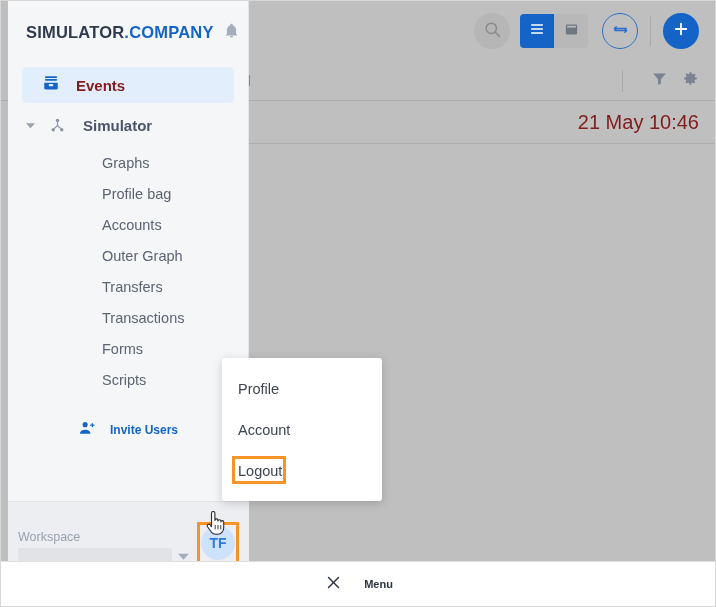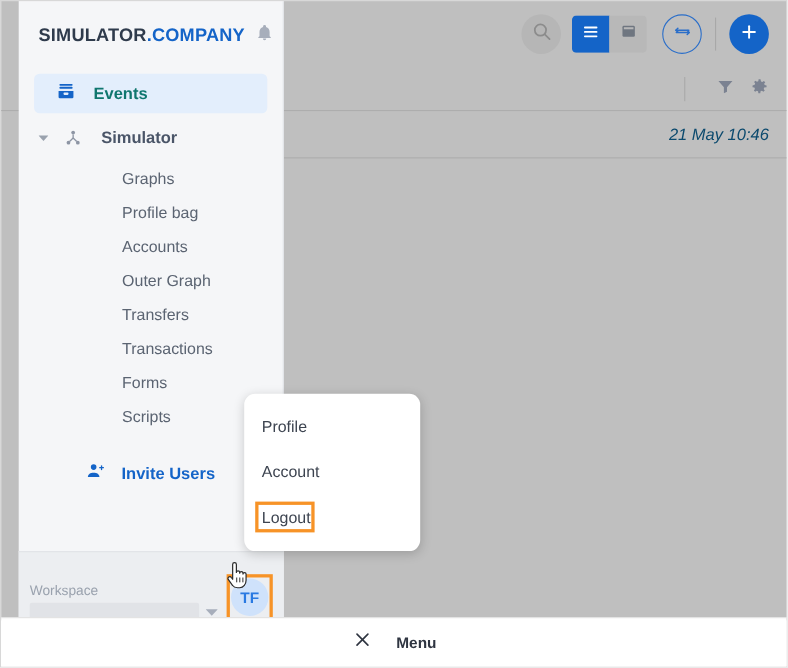--- a/index.html
+++ b/index.html
@@ -115,29 +115,28 @@
     right: 0;
     height: 42px;
     display: flex;
     align-items: center;
     justify-content: flex-end;
     padding-right: 18px;
     box-sizing: border-box;
     border-bottom: 1px solid #adadad;
   }
   .list-row-date {
-    color: #0c4a6e;
-    font-size: 15px;
-    font-style: italic;
+    color: #7f1d1d;
+    font-size: 20px;
   }
 
   
   .sidebar {
     position: absolute;
-    left: 16px; top: 0;
+    left: 7px; top: 0;
     width: 241px;
     height: 563px;
     background: #f5f6f8;
     box-sizing: border-box;
     border-right: 1px solid #e2e4e8;
   }
 
   .brand {
     display: flex;
     align-items: center;
@@ -160,21 +159,21 @@
     margin: 0 14px;
     height: 36px;
     border-radius: 5px;
     background: #e3eefc;
     display: flex;
     align-items: center;
     padding-left: 20px;
     box-sizing: border-box;
   }
   .nav-item-active .nav-label {
-    color: #0f766e;
+    color: #7f1d1d;
     font-weight: bold;
     font-size: 15px;
     margin-left: 16px;
   }
 
   .nav-group {
     display: flex;
     align-items: center;
     height: 44px;
     padding-left: 16px;
@@ -211,21 +210,21 @@
   .invite {
     display: flex;
     align-items: center;
     justify-content: center;
     height: 42px;
     margin-top: 14px;
   }
   .invite-label {
     color: #1464c8;
     font-weight: bold;
-    font-size: 15px;
+    font-size: 12px;
     margin-left: 14px;
   }
 
   .ws-bar {
     position: absolute;
     left: 0; bottom: 0;
     width: 241px;
     height: 63px;
     background: #eceef1;
     border-top: 1px solid #e1e3e7;
@@ -288,21 +287,21 @@
     width: 22px; height: 26px;
   }
 
   
   .dropdown {
     position: absolute;
     left: 221px; top: 357px;
     width: 160px;
     height: 143px;
     background: #ffffff;
-    border-radius: 10px;
+    border-radius: 3px;
     box-shadow: 0 2px 10px rgba(0,0,0,0.18);
   }
   .dd-item {
     height: 41px;
     display: flex;
     align-items: center;
     padding-left: 16px;
     box-sizing: border-box;
     color: #3d4450;
     font-size: 14.5px;
@@ -322,21 +321,21 @@
     height: 44px;
     background: #ffffff;
     display: flex;
     align-items: center;
     justify-content: center;
     border-top: 1px solid #e0e0e0;
   }
   .menu-bar-label {
     color: #2f3541;
     font-weight: bold;
-    font-size: 14px;
+    font-size: 11px;
     margin-left: 22px;
   }
 </style>
 </head>
 <body>
 
 <div id="app">
 
   <div class="content-area">
 

